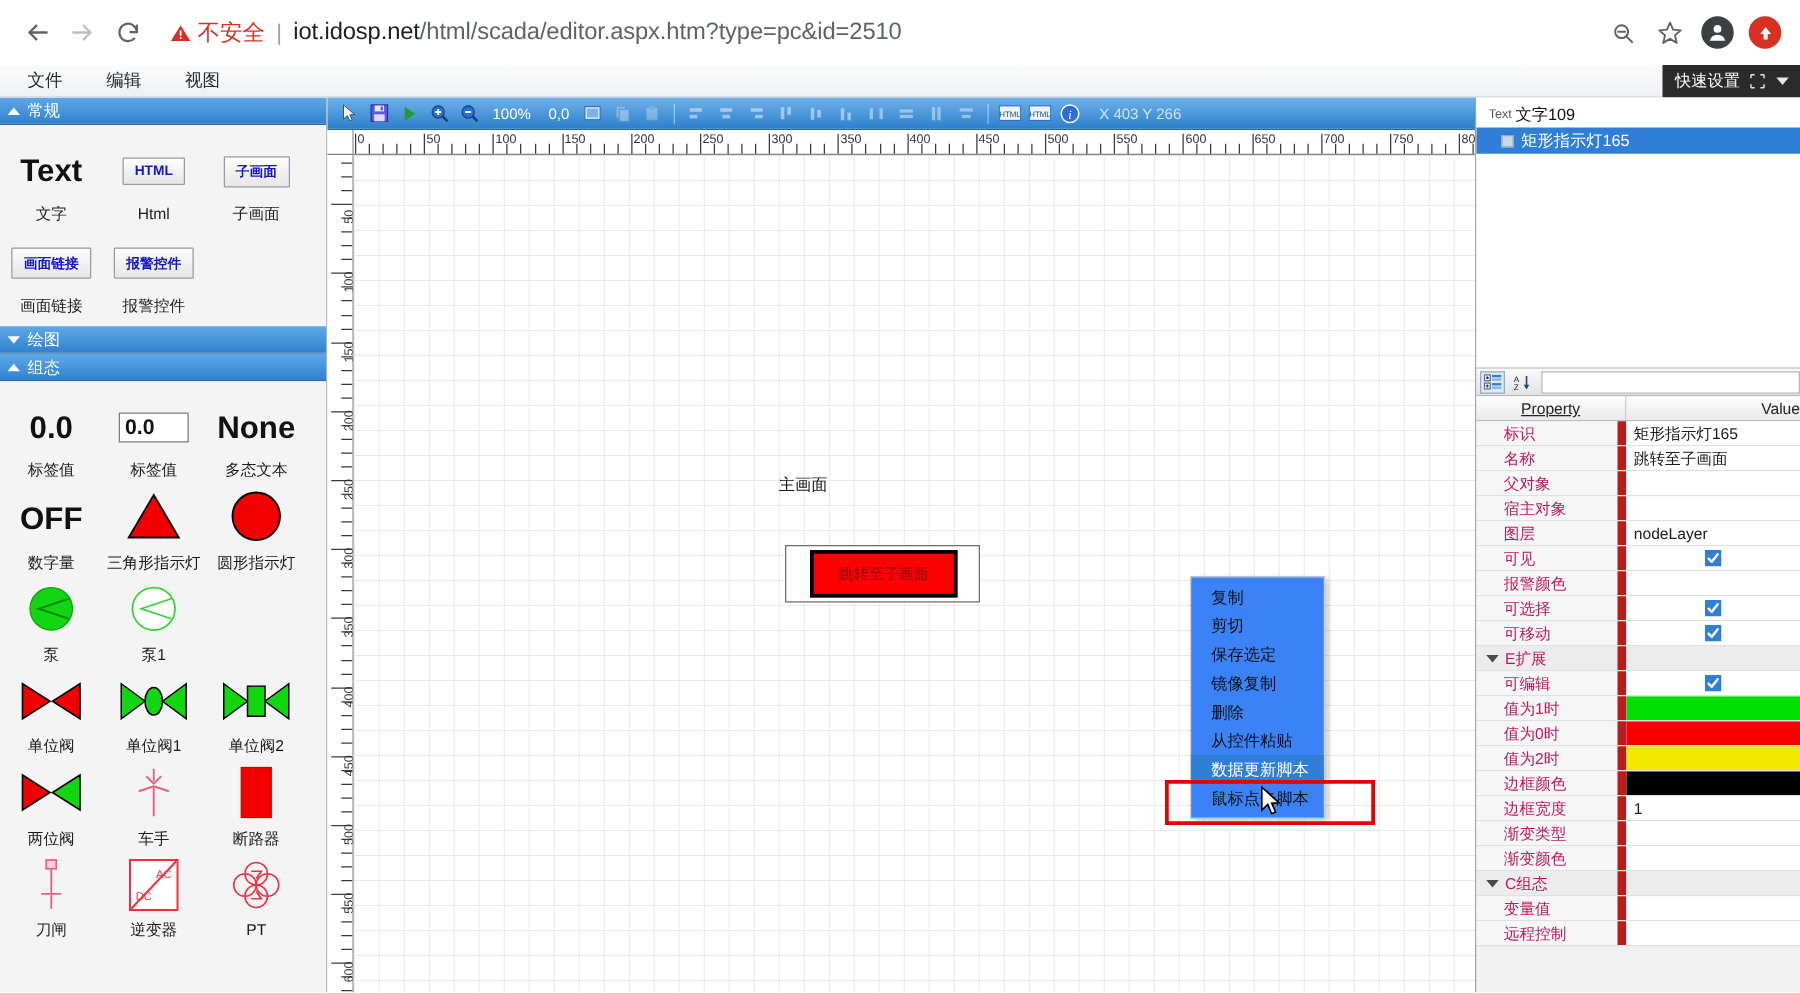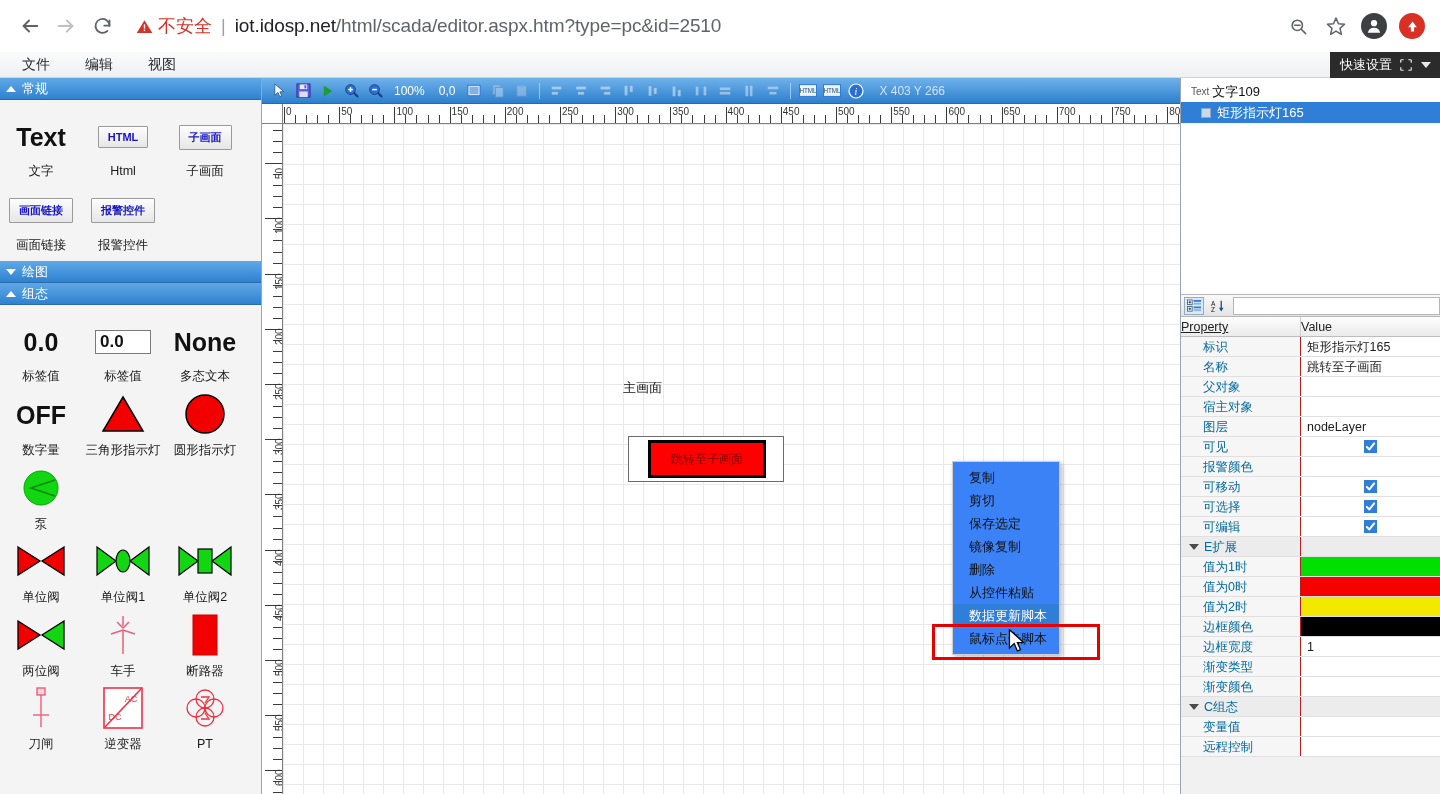--- a/index.html
+++ b/index.html
@@ -175,26 +175,26 @@
     height:22px; background:linear-gradient(#fafafa,#e4e4e4);
     border-bottom:1px solid #b6b6b6; display:flex; align-items:center; gap:3px; padding-left:3px;
   }
   .pt-btn { width:20px;height:18px; display:flex;align-items:center;justify-content:center;
             border:1px solid transparent; }
   .pt-btn.on { border:1px solid #9ab; background:#dce9f6; }
   .pt-field { flex:1 1 auto; height:18px; background:#fff; border:1px solid #b6b6b6; margin-left:3px;}
 
   .grid-hdr { display:flex; height:20px; background:linear-gradient(#fdfdfd,#ebebeb);
               border-bottom:1px solid #bdbdbd; font-size:12.5px; color:#222; }
-  .grid-hdr .c1 { width:120px; text-align:left; line-height:20px; border-right:1px solid #cfcfcf;text-decoration:underline; }
-  .grid-hdr .c2 { flex:1; text-align:left; line-height:20px; }
+  .grid-hdr .c1 { width:120px; text-align:center; line-height:20px; border-right:1px solid #cfcfcf;text-decoration:underline; }
+  .grid-hdr .c2 { flex:1; text-align:right; line-height:20px; }
   .prow-g { display:flex; height:20px; font-size:12.5px; border-bottom:1px solid #e0e0e0; }
   .prow-g .pk {
-    width:120px; padding-left:22px; line-height:20px; color:#0369a1;
-    border-right:1px solid #b91c1c; background:#f6f6f6; overflow:hidden; white-space:nowrap;
+    width:120px; padding-left:22px; line-height:20px; color:#be185d;
+    border-right:7px solid #b91c1c; background:#f6f6f6; overflow:hidden; white-space:nowrap;
   }
   .prow-g .pv { flex:1; padding-left:6px; line-height:20px; color:#1a1a1a;
                 background:#fff; overflow:hidden; white-space:nowrap; }
   .prow-g.cat .pk { background:#ececec; padding-left:8px; display:flex; align-items:center; gap:5px; }
   .prow-g.cat .pv { background:#ececec; }
   .cat-tri { width:0;height:0;border-left:5px solid transparent;border-right:5px solid transparent;
              border-top:6px solid #4a4a4a; }
   .pv.center { display:flex; align-items:center; justify-content:center; padding-left:0; }
   .chk { width:13px;height:13px;background:#2f7fd8;display:flex;align-items:center;justify-content:center;}
   .swatch { width:100%; height:100%; }
@@ -384,20 +384,29 @@
           </div>
           <div class="prow">
             <div class="pcell">
             <span class="pico">
                 <span class=""><svg width="44" height="44" viewBox="0 0 44 44">
                     <circle cx="22" cy="22" r="17" fill="#13d613" stroke="#0a0" stroke-width="1"></circle>
                     <polyline points="36,14 12,22 36,30" fill="none" stroke="#0a8a0a" stroke-width="1.6"></polyline>
                   </svg></span>
               </span>
             <span class="plabel">泵</span>
+          </div>
+            <div class="pcell">
+            <span class="pico">
+                <span class=""><svg width="44" height="44" viewBox="0 0 44 44">
+                    <circle cx="22" cy="22" r="17" fill="#ffffff" stroke="#35d335" stroke-width="1.4"></circle>
+                    <polyline points="36,14 12,22 36,30" fill="none" stroke="#35d335" stroke-width="1.4"></polyline>
+                  </svg></span>
+              </span>
+            <span class="plabel">泵1</span>
           </div>
           </div>
           <div class="prow">
             <div class="pcell">
             <span class="pico">
                 <span class=""><svg width="52" height="36" viewBox="0 0 52 36">
                     <polygon points="3,4 25,18 3,32" fill="#f20000" stroke="#000" stroke-width="1.3"></polygon>
                     <polygon points="49,4 27,18 49,32" fill="#f20000" stroke="#000" stroke-width="1.3"></polygon>
                   </svg></span>
               </span>
@@ -922,56 +931,56 @@
                 <polyline points="2,6.5 4.8,9.2 10,2.6"></polyline>
               </svg>
           </span>
           </div>
         </div>
         <div class="prow-g">
       <div class="pk">报警颜色</div>
       <div class="pv"></div>
         </div>
         <div class="prow-g">
+        <div class="pk">可选择</div>
+        <div class="pv center">
+          <span class="chk">
+            <svg width="11" height="11" viewBox="0 0 12 12" fill="none" stroke="#fff" stroke-width="2.1" stroke-linecap="round" stroke-linejoin="round">
+                <polyline points="2,6.5 4.8,9.2 10,2.6"></polyline>
+              </svg>
+          </span>
+          </div>
+        </div>
+        <div class="prow-g">
         <div class="pk">可移动</div>
         <div class="pv center">
           <span class="chk">
             <svg width="11" height="11" viewBox="0 0 12 12" fill="none" stroke="#fff" stroke-width="2.1" stroke-linecap="round" stroke-linejoin="round">
                 <polyline points="2,6.5 4.8,9.2 10,2.6"></polyline>
               </svg>
           </span>
           </div>
         </div>
-        <div class="prow-g">
-        <div class="pk">可选择</div>
-        <div class="pv center">
-          <span class="chk">
-            <svg width="11" height="11" viewBox="0 0 12 12" fill="none" stroke="#fff" stroke-width="2.1" stroke-linecap="round" stroke-linejoin="round">
-                <polyline points="2,6.5 4.8,9.2 10,2.6"></polyline>
-              </svg>
-          </span>
-          </div>
+        <div class="prow-g cat">
+        <div class="pk">
+            <span class="cat-tri"></span>
+            <span>E扩展</span>
+          </div>
+        <div class="pv"></div>
         </div>
         <div class="prow-g">
         <div class="pk">可编辑</div>
         <div class="pv center">
           <span class="chk">
             <svg width="11" height="11" viewBox="0 0 12 12" fill="none" stroke="#fff" stroke-width="2.1" stroke-linecap="round" stroke-linejoin="round">
                 <polyline points="2,6.5 4.8,9.2 10,2.6"></polyline>
               </svg>
           </span>
           </div>
         </div>
-        <div class="prow-g cat">
-        <div class="pk">
-            <span class="cat-tri"></span>
-            <span>E扩展</span>
-          </div>
-        <div class="pv"></div>
-        </div>
         <div class="prow-g">
         <div class="pk">值为1时</div>
         <div class="pv" style="padding:0;">
           <span class="swatch" style="display:block;background:#00e000;height:19px;"></span>
           </div>
         </div>
         <div class="prow-g">
         <div class="pk">值为0时</div>
         <div class="pv" style="padding:0;">
           <span class="swatch" style="display:block;background:#f70000;height:19px;"></span>

